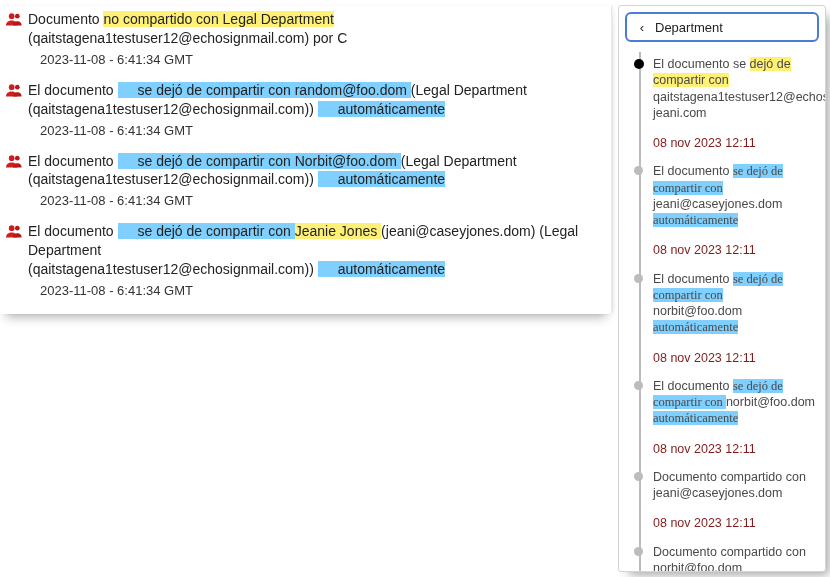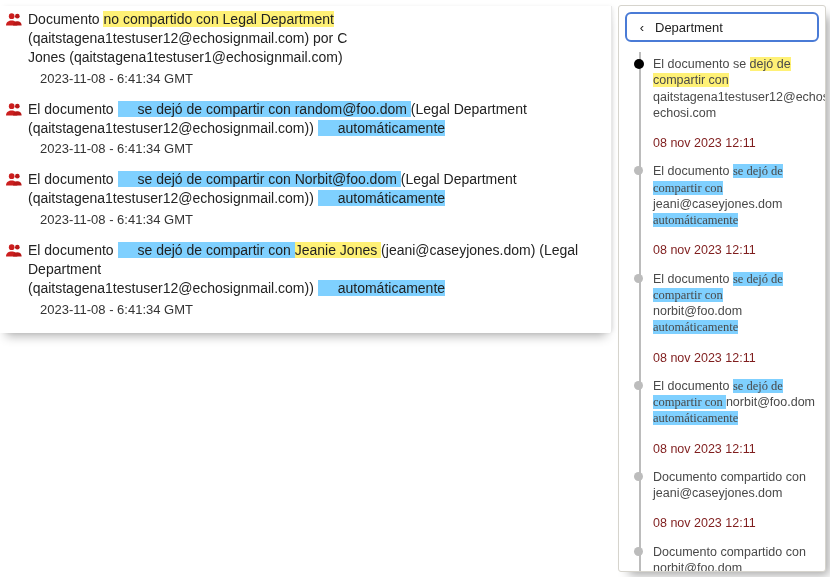--- a/index.html
+++ b/index.html
@@ -138,21 +138,21 @@
         <span class="person-icon">
           <svg viewBox="0 0 24 18" width="17" height="14">
             <g fill="#cc1f1f">
               <circle cx="8" cy="5" r="4"></circle>
               <path d="M0 18c0-5 4-7 8-7s8 2 8 7z"></path>
               <circle cx="16" cy="5" r="3.3" fill="#b81818"></circle>
               <path d="M10 18c0-4.5 3-6 6-6s6 1.5 6 6z" fill="#b81818"></path>
             </g>
           </svg>
         </span>
-        <div class="audit-text"><span>Documento </span><span class="hl-yellow">no compartido con Legal Department </span><span>(qaitstagena1testuser12@echosignmail.com) por C</span><br><span>Jones (qaitstagena1testuser1@echosignmail.com)</span></div>
+        <div class="audit-text"><span>Documento </span><span class="hl-yellow">no compartido con Legal Department </span><span>(qaitstagena1testuser12@echosignmail.com) por C</span><br></div>
         <div class="audit-date">2023-11-08 - 6:41:34 GMT</div>
       </div>
       <div class="audit-row">
         <span class="person-icon">
           <svg viewBox="0 0 24 18" width="17" height="14">
             <g fill="#cc1f1f">
               <circle cx="8" cy="5" r="4"></circle>
               <path d="M0 18c0-5 4-7 8-7s8 2 8 7z"></path>
               <circle cx="16" cy="5" r="3.3" fill="#b81818"></circle>
               <path d="M10 18c0-4.5 3-6 6-6s6 1.5 6 6z" fill="#b81818"></path>
@@ -195,21 +195,21 @@
 
 <div class="right-panel">
   <div class="activity-header">
     <span class="chev">‹</span>
     <span>Department</span>
   </div>
   <div class="timeline"></div>
   <div class="activity-list" id="activity-list">
       <div class="activity-item first">
         <span class="dot"></span>
-        <div><span>El documento se </span><span class="act-hl-yellow">dejó de</span><br><span class="act-hl-yellow">compartir con</span><br><span>qaitstagena1testuser12@echosi</span><br><span>echosi.com</span></div>
+        <div><span>El documento se </span><span class="act-hl-yellow">dejó de</span><br><span class="act-hl-yellow">compartir con</span><br><span>qaitstagena1testuser12@echosi</span><br><span>jeani.com</span></div>
         <div class="activity-date">08 nov 2023 12:11</div>
       </div>
       <div class="activity-item">
         <span class="dot"></span>
         <div><span>El documento </span><span class="act-hl-blue">se dejó de</span><br><span class="act-hl-blue">compartir con</span><br><span>jeani@caseyjones.dom</span><br><span class="act-hl-blue">automáticamente</span></div>
         <div class="activity-date">08 nov 2023 12:11</div>
       </div>
       <div class="activity-item">
         <span class="dot"></span>
         <div><span>El documento </span><span class="act-hl-blue">se dejó de</span><br><span class="act-hl-blue">compartir con</span><br><span>norbit@foo.dom</span><br><span class="act-hl-blue">automáticamente</span></div>

